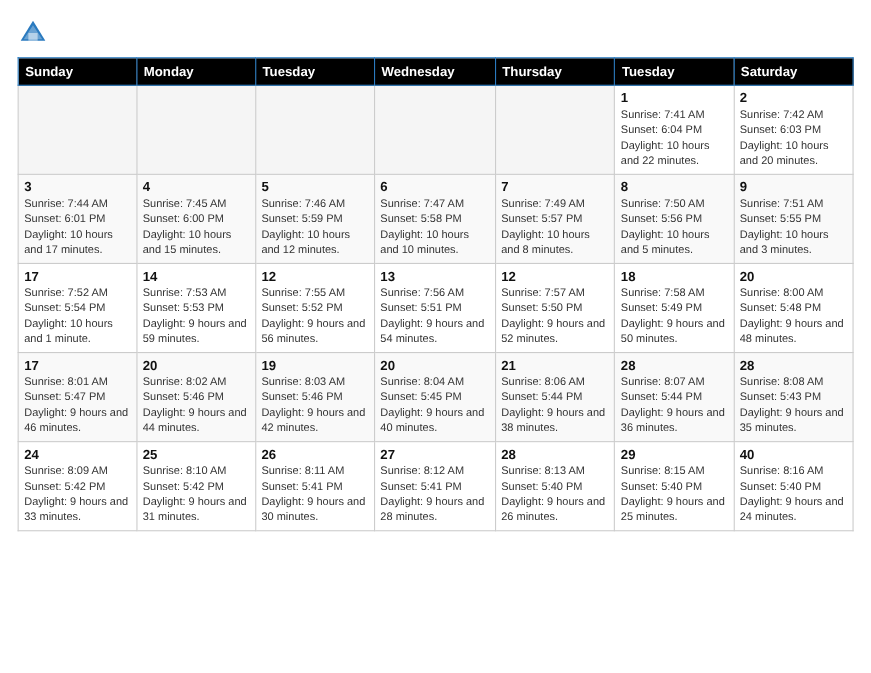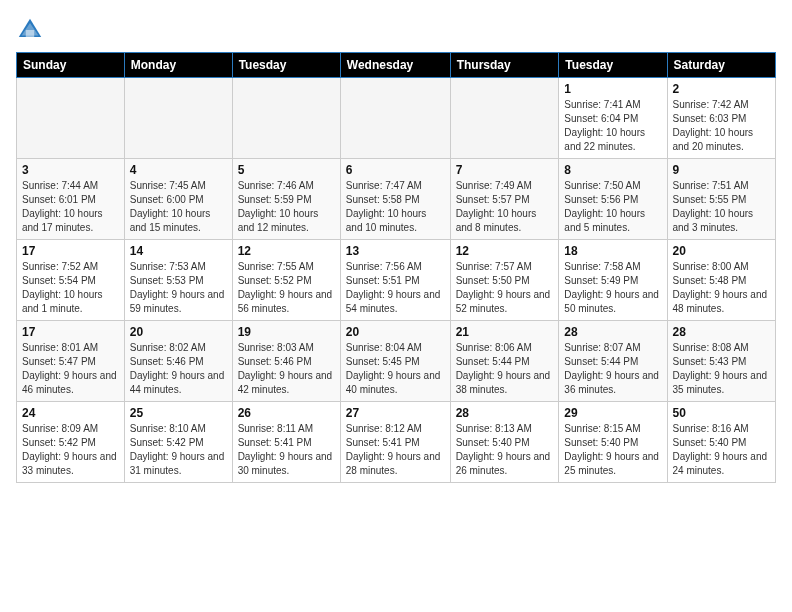--- a/index.html
+++ b/index.html
@@ -246,19 +246,19 @@
           </td>
           <td>
             <div class="day-num">28</div>
             <div class="day-info">Sunrise: 8:13 AM<br>Sunset: 5:40 PM<br>Daylight: 9 hours and 26 minutes.</div>
           </td>
           <td>
             <div class="day-num">29</div>
             <div class="day-info">Sunrise: 8:15 AM<br>Sunset: 5:40 PM<br>Daylight: 9 hours and 25 minutes.</div>
           </td>
           <td>
-            <div class="day-num">50</div>
+            <div class="day-num">40</div>
             <div class="day-info">Sunrise: 8:16 AM<br>Sunset: 5:40 PM<br>Daylight: 9 hours and 24 minutes.</div>
           </td>
         </tr>
       </tbody>
   </table>
 </div>
 
 </body></html>

